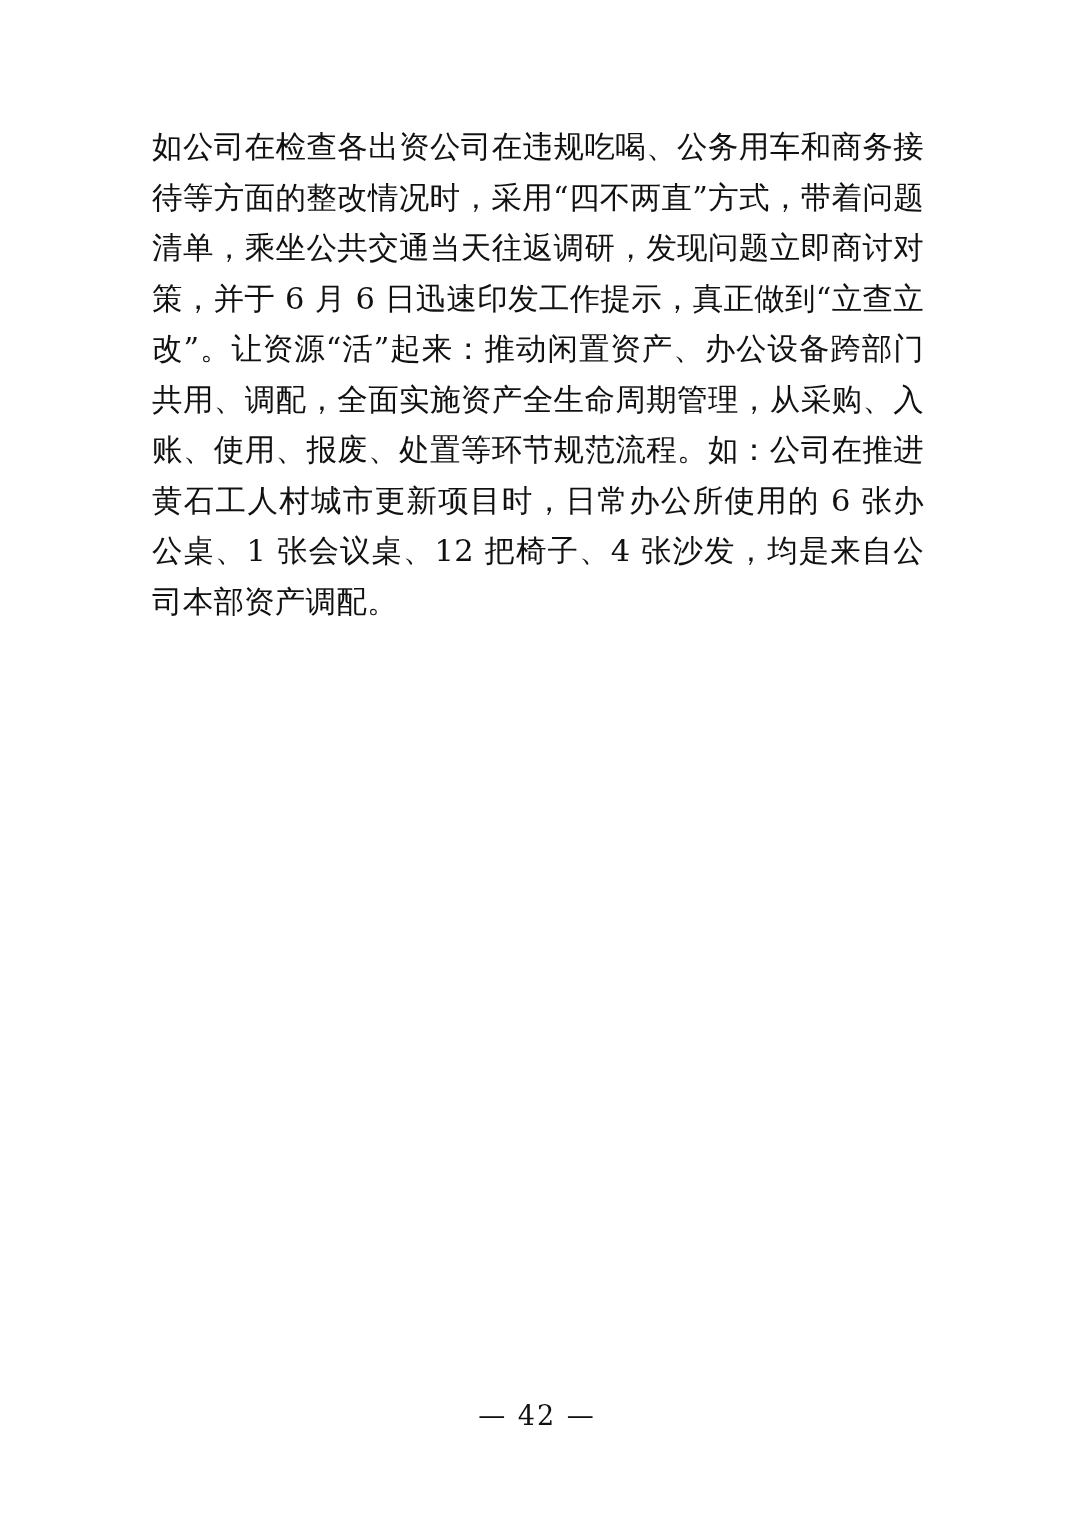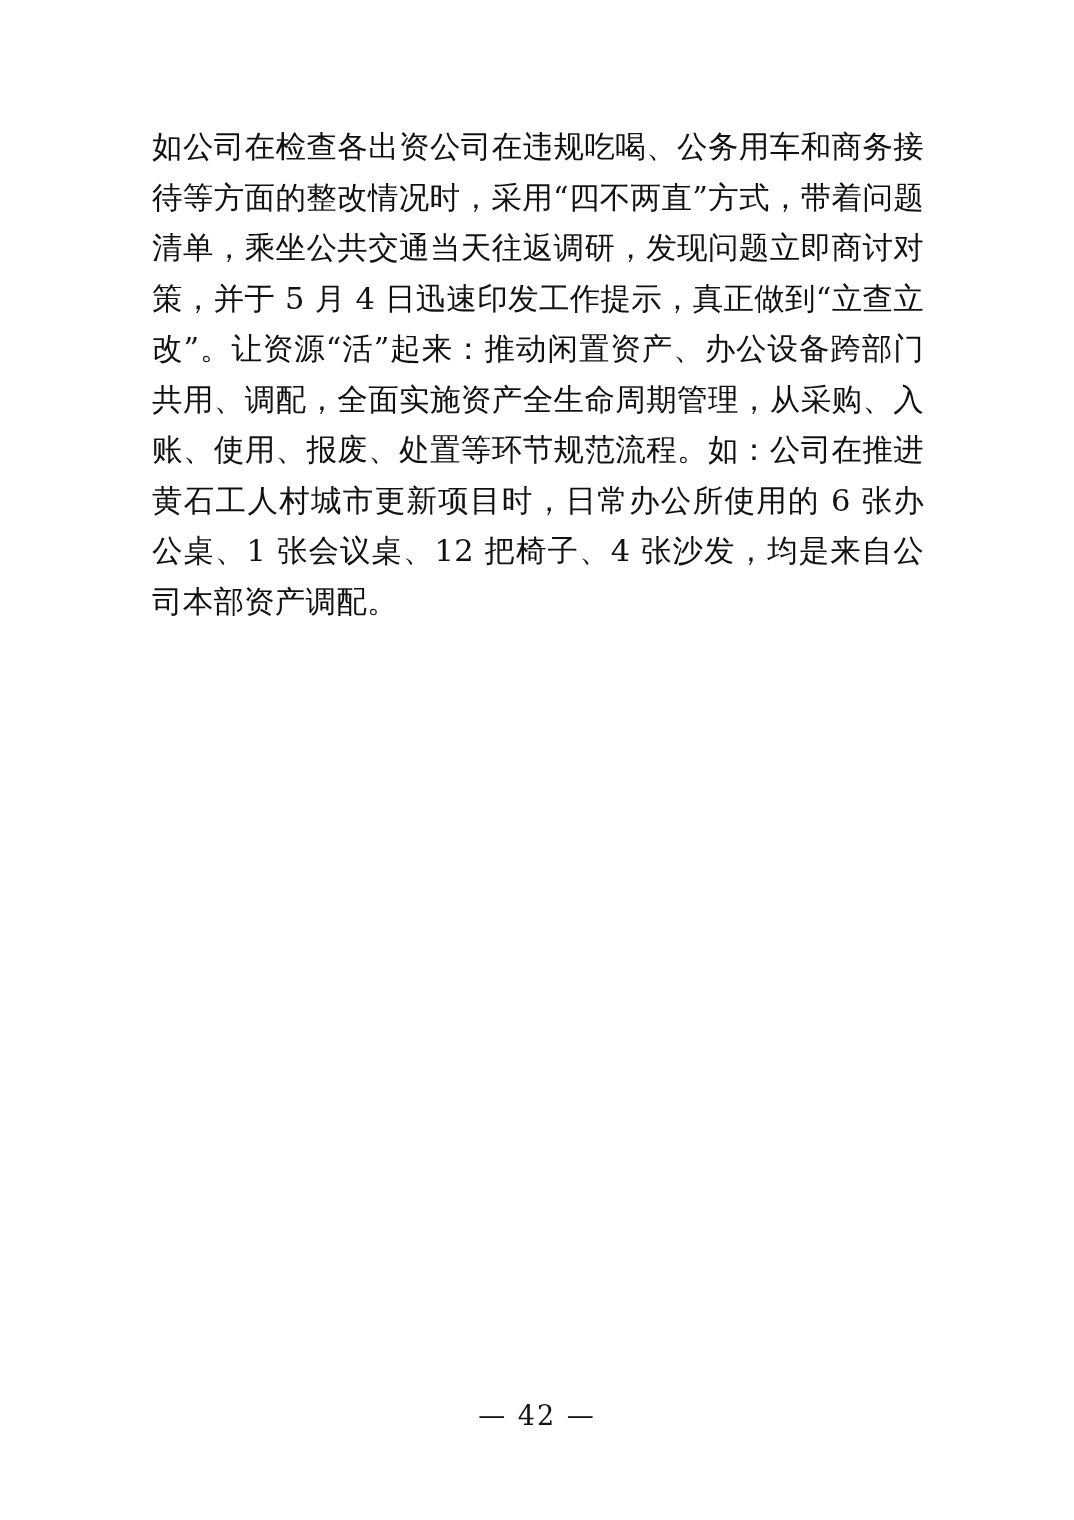--- a/index.html
+++ b/index.html
@@ -47,16 +47,16 @@
     font-size: 27px;
     color: #111111;
     letter-spacing: 2px;
   }
 </style>
 </head>
 <body>
 
 <div class="page">
   <div class="content">
-    <p class="para">如公司在检查各出资公司在违规吃喝、公务用车和商务接待等方面的整改情况时，采用“四不两直”方式，带着问题清单，乘坐公共交通当天往返调研，发现问题立即商讨对策，并于 5 月 4 日迅速印发工作提示，真正做到“立查立改”。让资源“活”起来：推动闲置资产、办公设备跨部门共用、调配，全面实施资产全生命周期管理，从采购、入账、使用、报废、处置等环节规范流程。如：公司在推进黄石工人村城市更新项目时，日常办公所使用的 6 张办公桌、1 张会议桌、12 把椅子、4 张沙发，均是来自公司本部资产调配。</p>
+    <p class="para">如公司在检查各出资公司在违规吃喝、公务用车和商务接待等方面的整改情况时，采用“四不两直”方式，带着问题清单，乘坐公共交通当天往返调研，发现问题立即商讨对策，并于 6 月 6 日迅速印发工作提示，真正做到“立查立改”。让资源“活”起来：推动闲置资产、办公设备跨部门共用、调配，全面实施资产全生命周期管理，从采购、入账、使用、报废、处置等环节规范流程。如：公司在推进黄石工人村城市更新项目时，日常办公所使用的 6 张办公桌、1 张会议桌、12 把椅子、4 张沙发，均是来自公司本部资产调配。</p>
   </div>
   <div class="page-number">— 42 —</div>
 </div>
 
 </body></html>

